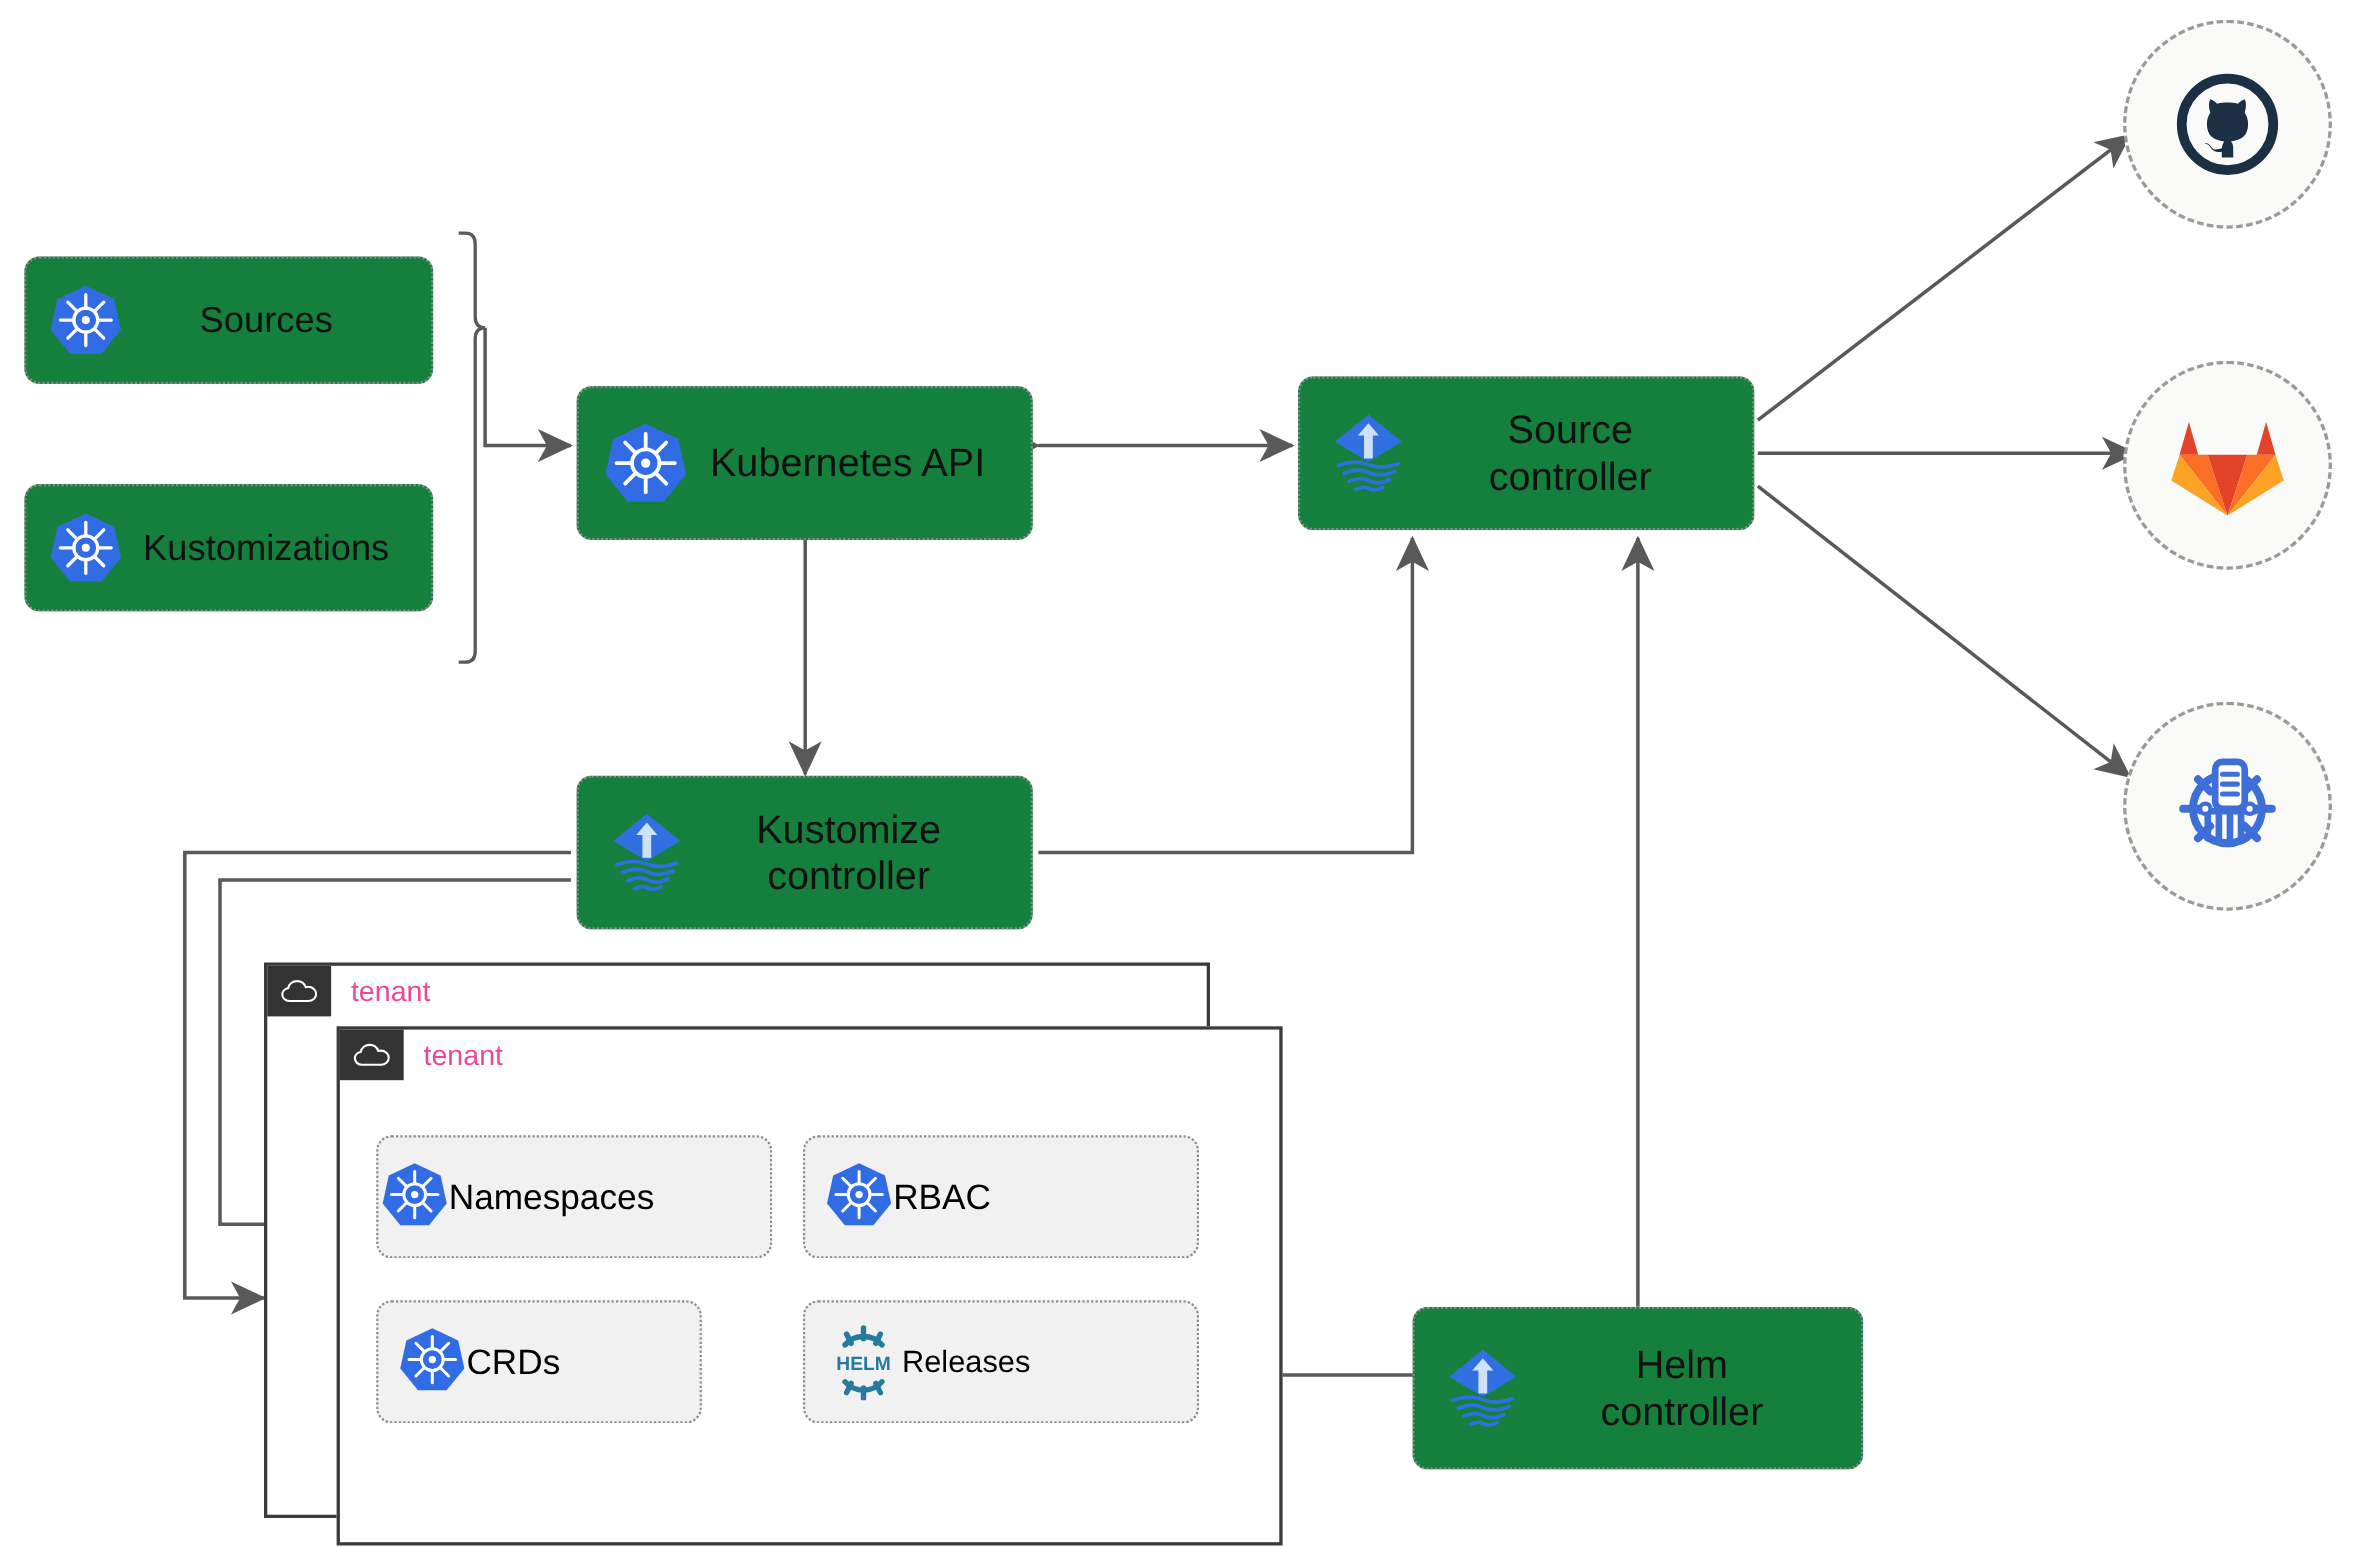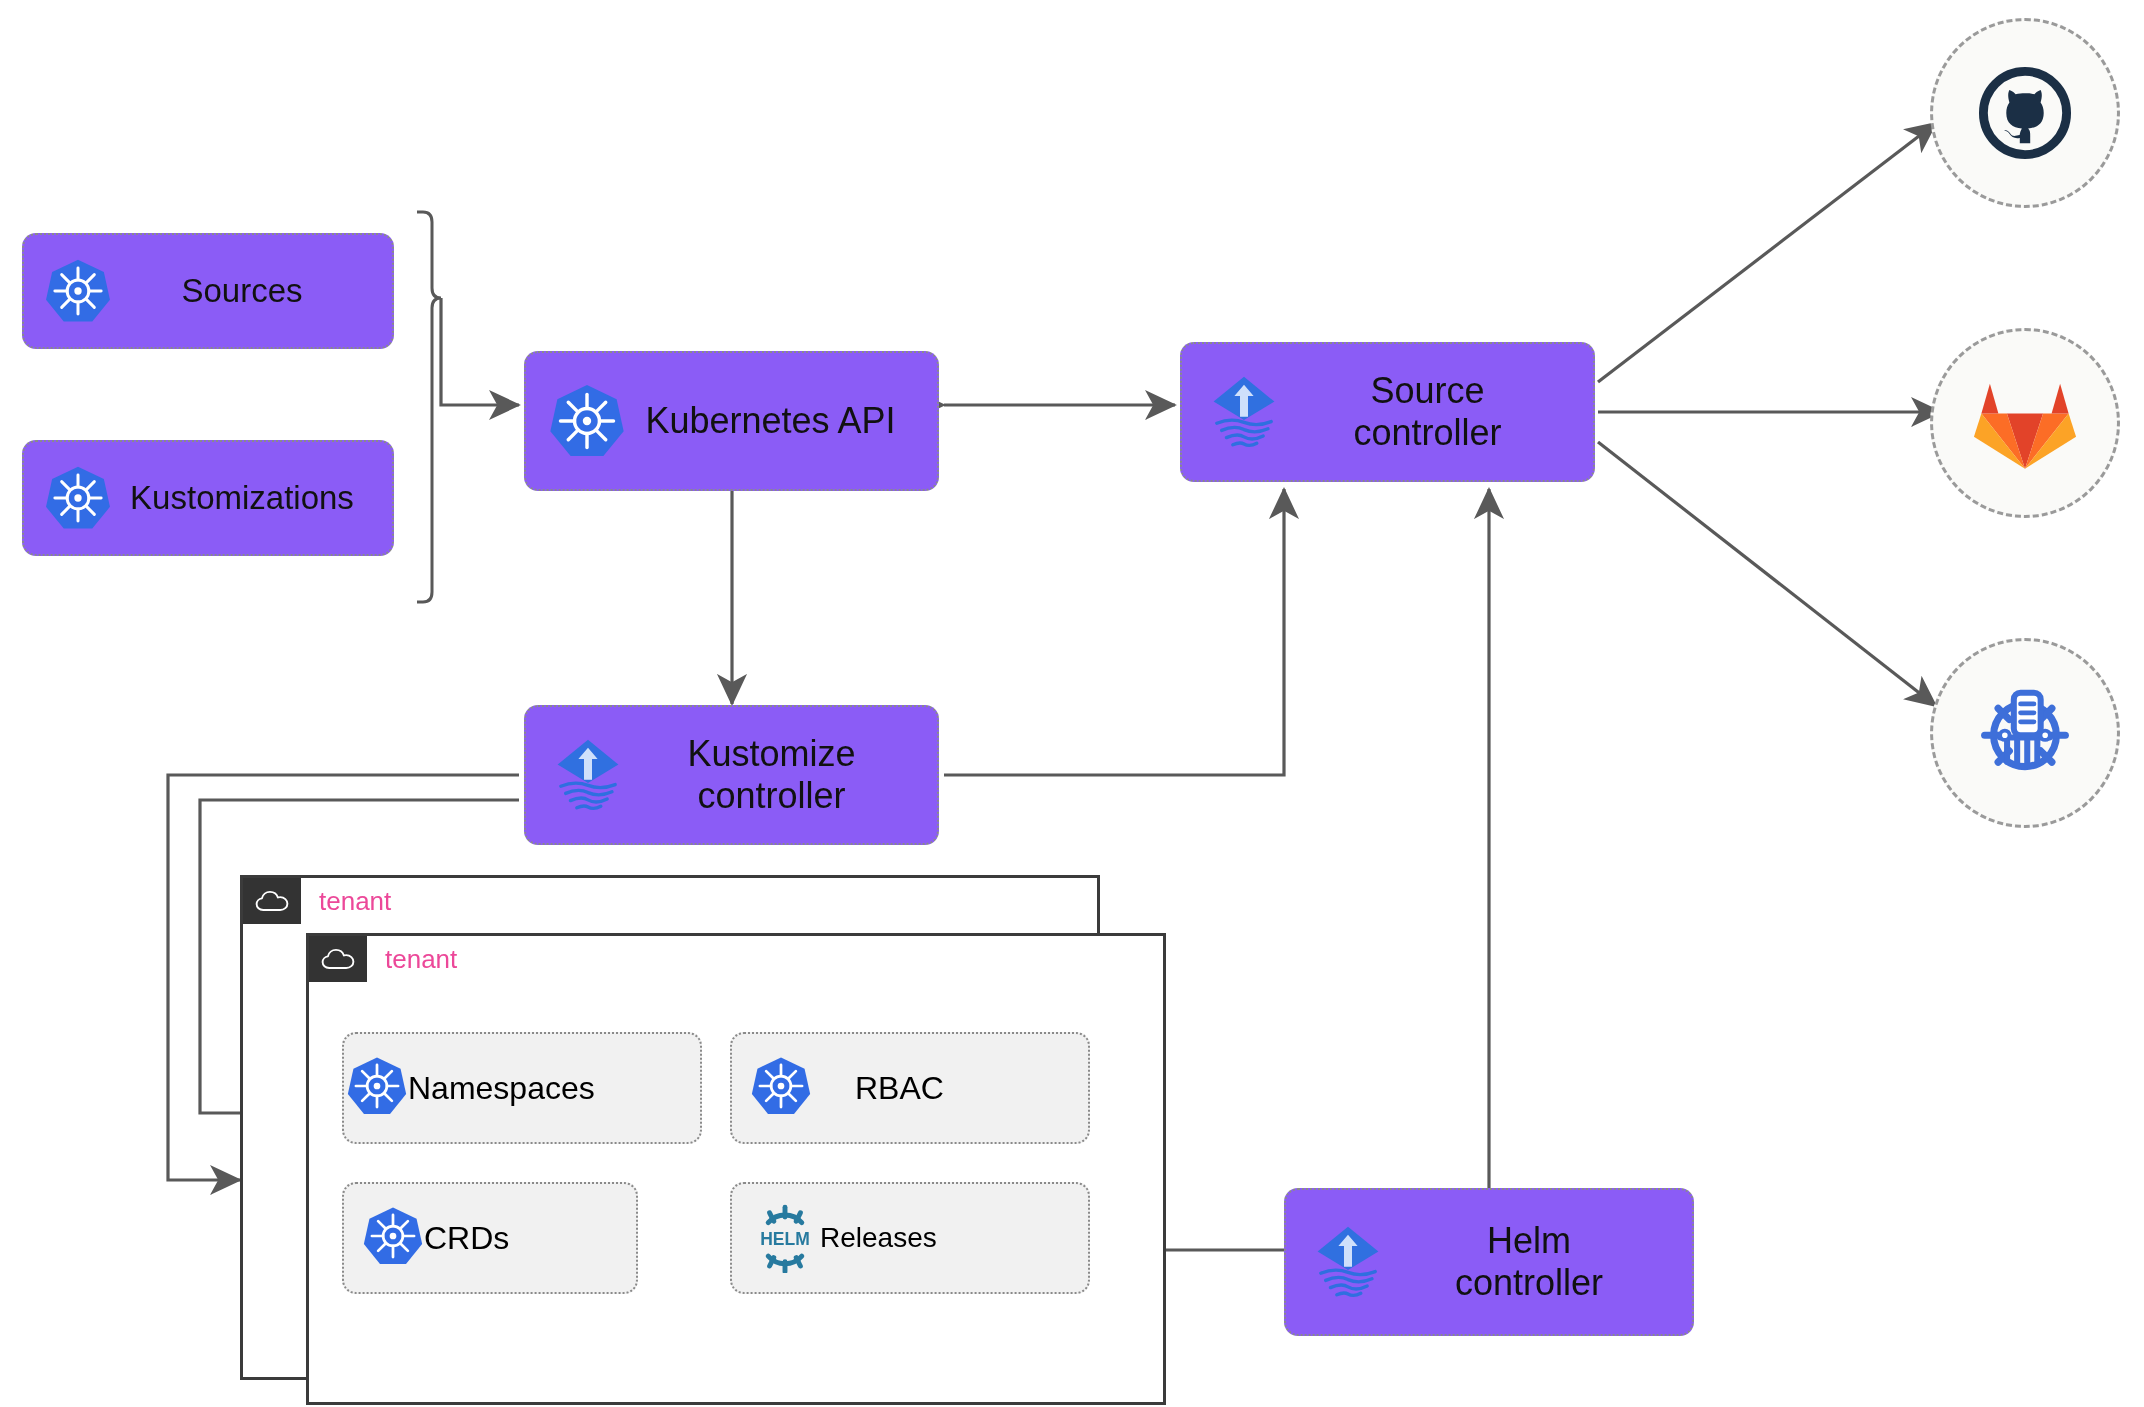--- a/index.html
+++ b/index.html
@@ -1,20 +1,20 @@
 <!DOCTYPE html>
 <html><head>
 <meta charset="utf-8">
 <style>
   html,body{margin:0;padding:0;background:#ffffff;}
   body{font-family:"Liberation Sans", sans-serif;}
   #stage{position:relative;width:2144px;height:1407px;background:#ffffff;overflow:hidden;}
   svg.layer{position:absolute;left:0;top:0;width:2144px;height:1407px;}
   .node{position:absolute;box-sizing:border-box;display:flex;align-items:center;
-        background:#8b5cf6;border:2.5px dotted #8a8a8a;border-radius:14px;}
+        background:#15803d;border:2.5px dotted #8a8a8a;border-radius:14px;}
   .node .ico{flex:0 0 auto;display:flex;align-items:center;justify-content:center;}
   .node .lbl{flex:1 1 auto;text-align:center;color:#111;line-height:1.18;}
   .circ{position:absolute;box-sizing:border-box;border:3px dashed #9a9a9a;border-radius:50%;
         background:#fafaf8;display:flex;align-items:center;justify-content:center;}
   .tenant{position:absolute;box-sizing:border-box;background:#ffffff;border:3px solid #3b3b3b;}
   .tbar{position:absolute;left:0;top:0;display:flex;align-items:center;height:46px;}
   .tbadge{width:58px;height:46px;background:#333333;display:flex;align-items:center;justify-content:center;}
   .tname{margin-left:18px;font-size:26px;color:#ec4899;}
   .r-node{position:absolute;box-sizing:border-box;display:flex;align-items:center;
           background:#f1f1f1;border:2.5px dotted #8a8a8a;border-radius:14px;}
@@ -280,21 +280,21 @@
             <path d="M62 62 L74 74"></path>
           <path d="M74 26 L62 38"></path>
             <path d="M38 62 L26 74"></path>
         </g>
         <circle cx="50" cy="50" r="5.4" fill="#ffffff"></circle>
       </svg>
     </span>
     <span class="lbl" style="font-size:32px;">Namespaces</span>
   </div>
 
-  <div class="r-node" style="left:730px;top:1032px;width:360px;height:112px;padding:0 18px;gap:43px;">
+  <div class="r-node" style="left:730px;top:1032px;width:360px;height:112px;padding:0 18px;">
     <span class="ico">
       <svg width="62" height="62" viewBox="0 0 100 100">
         <path d="M50 4 L88 22 L97 63 L71 95 L29 95 L3 63 L12 22 Z" fill="#326ce5"></path>
         <g fill="none" stroke="#ffffff" stroke-width="4.4" stroke-linecap="round">
           <circle cx="50" cy="50" r="16"></circle>
           <path d="M50 16 L50 34"></path>
             <path d="M50 66 L50 84"></path>
           <path d="M16 50 L34 50"></path>
             <path d="M66 50 L84 50"></path>
           <path d="M26 26 L38 38"></path>

